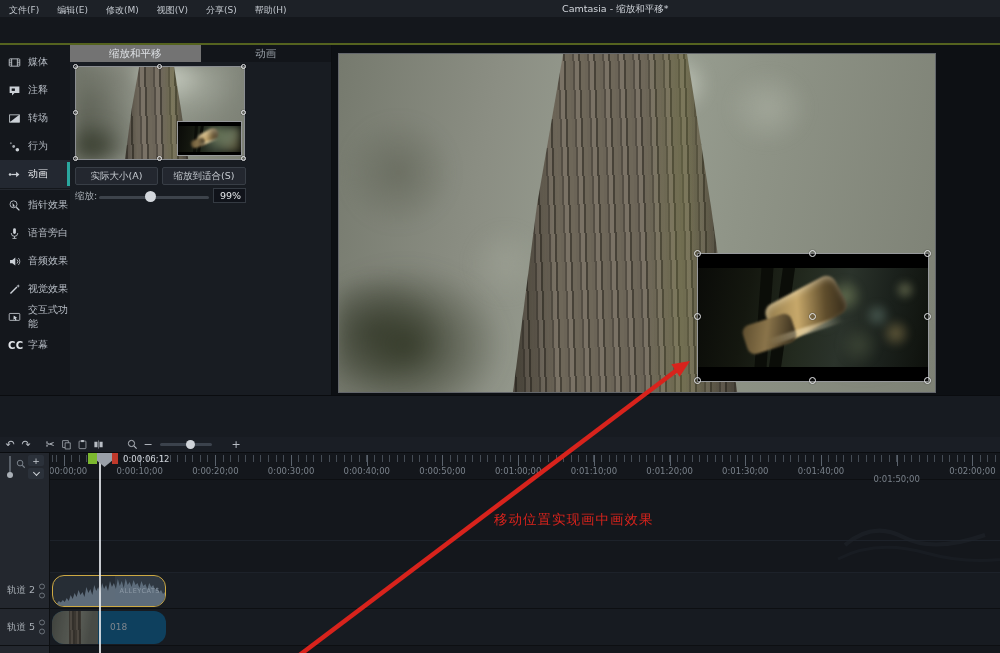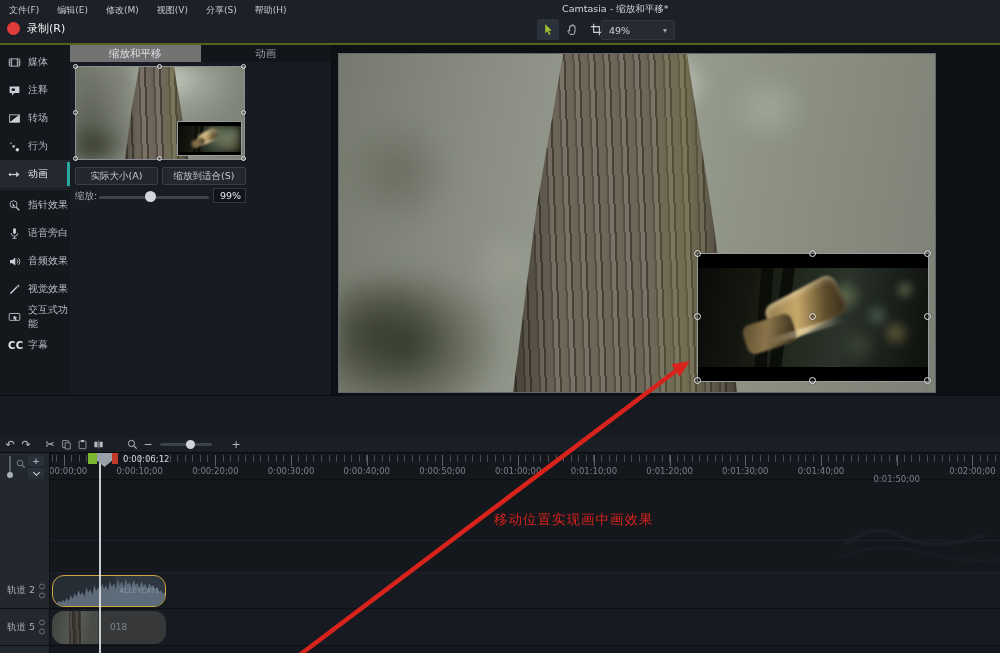--- a/index.html
+++ b/index.html
@@ -161,21 +161,21 @@
       flex-direction:column;gap:3px;}
   .tdot{width:6px;height:6px;border:1.2px solid #6b727a;border-radius:50%;cursor:pointer;}
 
   .clip{position:absolute;border-radius:12px;overflow:hidden;cursor:pointer;}
   .clip.c2{left:2px;top:122px;width:114px;height:32px;background:#262d35;
            border:1.5px solid var(--clip-selection-yellow);}
   .clip.c2 .wave{position:absolute;left:0;bottom:0;width:100%;height:100%;}
   .clip.c2 .wtint{position:absolute;right:0;top:0;width:45%;height:100%;background:rgba(90,110,130,.18);}
   .clip-label2{position:absolute;right:5px;top:11px;font-size:6.5px;letter-spacing:.5px;
            color:rgba(210,220,230,.4);}
-  .clip.c1{left:2px;top:158px;width:114px;height:33px;background:#404040;opacity:.8;}
+  .clip.c1{left:2px;top:158px;width:114px;height:33px;background:#0c4a6e;opacity:.8;}
   .c1-thumb{position:absolute;left:0;top:0;width:46px;height:100%;overflow:hidden;
            background:linear-gradient(100deg,#4a4c45,#5d6057 30%,#6b6e64 55%,#555850 80%);}
   .c1-thumb::after{content:"";position:absolute;left:38%;top:0;width:26%;height:100%;
            background:repeating-linear-gradient(88deg,#443f36 0 2px,#5a5348 2px 4px,#3a362e 4px 6px);}
   .clip-label1{position:absolute;left:58px;top:11px;font-size:9px;color:#99a0a8;}
 
   .playhead{position:absolute;left:0;top:0;}
   .ph-line{position:absolute;left:99px;top:0;width:1.5px;height:200px;background:rgba(232,235,238,.85);z-index:10;}
   .ph-green{position:absolute;left:88px;top:0;width:9px;height:11px;background:#7cb82f;z-index:11;}
   .ph-red{position:absolute;left:112px;top:0;width:6px;height:11px;background:#c0392b;z-index:11;}
@@ -200,47 +200,20 @@
   <div class="menubar">
     <span class="menu-item">文件(F)</span>
     <span class="menu-item">编辑(E)</span>
     <span class="menu-item">修改(M)</span>
     <span class="menu-item">视图(V)</span>
     <span class="menu-item">分享(S)</span>
     <span class="menu-item">帮助(H)</span>
     <span class="win-title">Camtasia - 缩放和平移*</span>
   </div>
 
-  <div class="recordbar">
-    <div class="record-btn">
-      <span class="rec-dot"></span>
-      <span class="record-label">录制(R)</span>
-    </div>
-    <div class="tools">
-      <span class="tool selected">
-        <svg viewBox="0 0 16 16" width="13" height="13">
-          <path d="M4 1.5l8 7.6-3.6.4 2 4.4-1.8.8-2-4.4-2.6 2.6z" fill="var(--tool-green)"></path>
-          </svg>
-      </span>
-      <span class="tool">
-        <svg viewBox="0 0 16 16" width="13" height="13">
-          <path d="M5 14c-1.5-1.6-3-3.9-2.5-4.6.5-.6 1.5-.2 2 .7V4.5c0-1.2 1.6-1.2 1.7 0V3.3c0-1.2 1.7-1.2 1.7 0V3c0-1.1 1.6-1.1 1.6 0v1.2c0-1 1.6-1 1.6.2v5.3c0 2-.8 3.2-1.6 4.3z" fill="none" stroke="#c9ced5" stroke-width="1.1"></path>
-          </svg>
-      </span>
-      <span class="tool">
-        <svg viewBox="0 0 16 16" width="13" height="13">
-          <path d="M4.5 1v10.5H15M1 4.5h10.5V15" fill="none" stroke="#c9ced5" stroke-width="1.4"></path>
-          </svg>
-      </span>
-    </div>
-    <div class="zoom-select">
-      <span>49%</span>
-      <span class="caret">▾</span>
-    </div>
-  </div>
   <div class="accent-line"></div>
 
   <div class="sidebar">
     <div class="side-item">
       <svg viewBox="0 0 16 16">
           <rect x="1.5" y="3.5" width="13" height="9" rx="1" fill="none" stroke="currentColor"></rect>
           <path d="M4.5 3.5v9M11.5 3.5v9" stroke="currentColor" fill="none"></path>
           <path d="M1.5 6h3M1.5 8h3M1.5 10h3M11.5 6h3M11.5 8h3M11.5 10h3" stroke="currentColor" stroke-width=".7"></path>
         </svg>
       <span>媒体</span>

